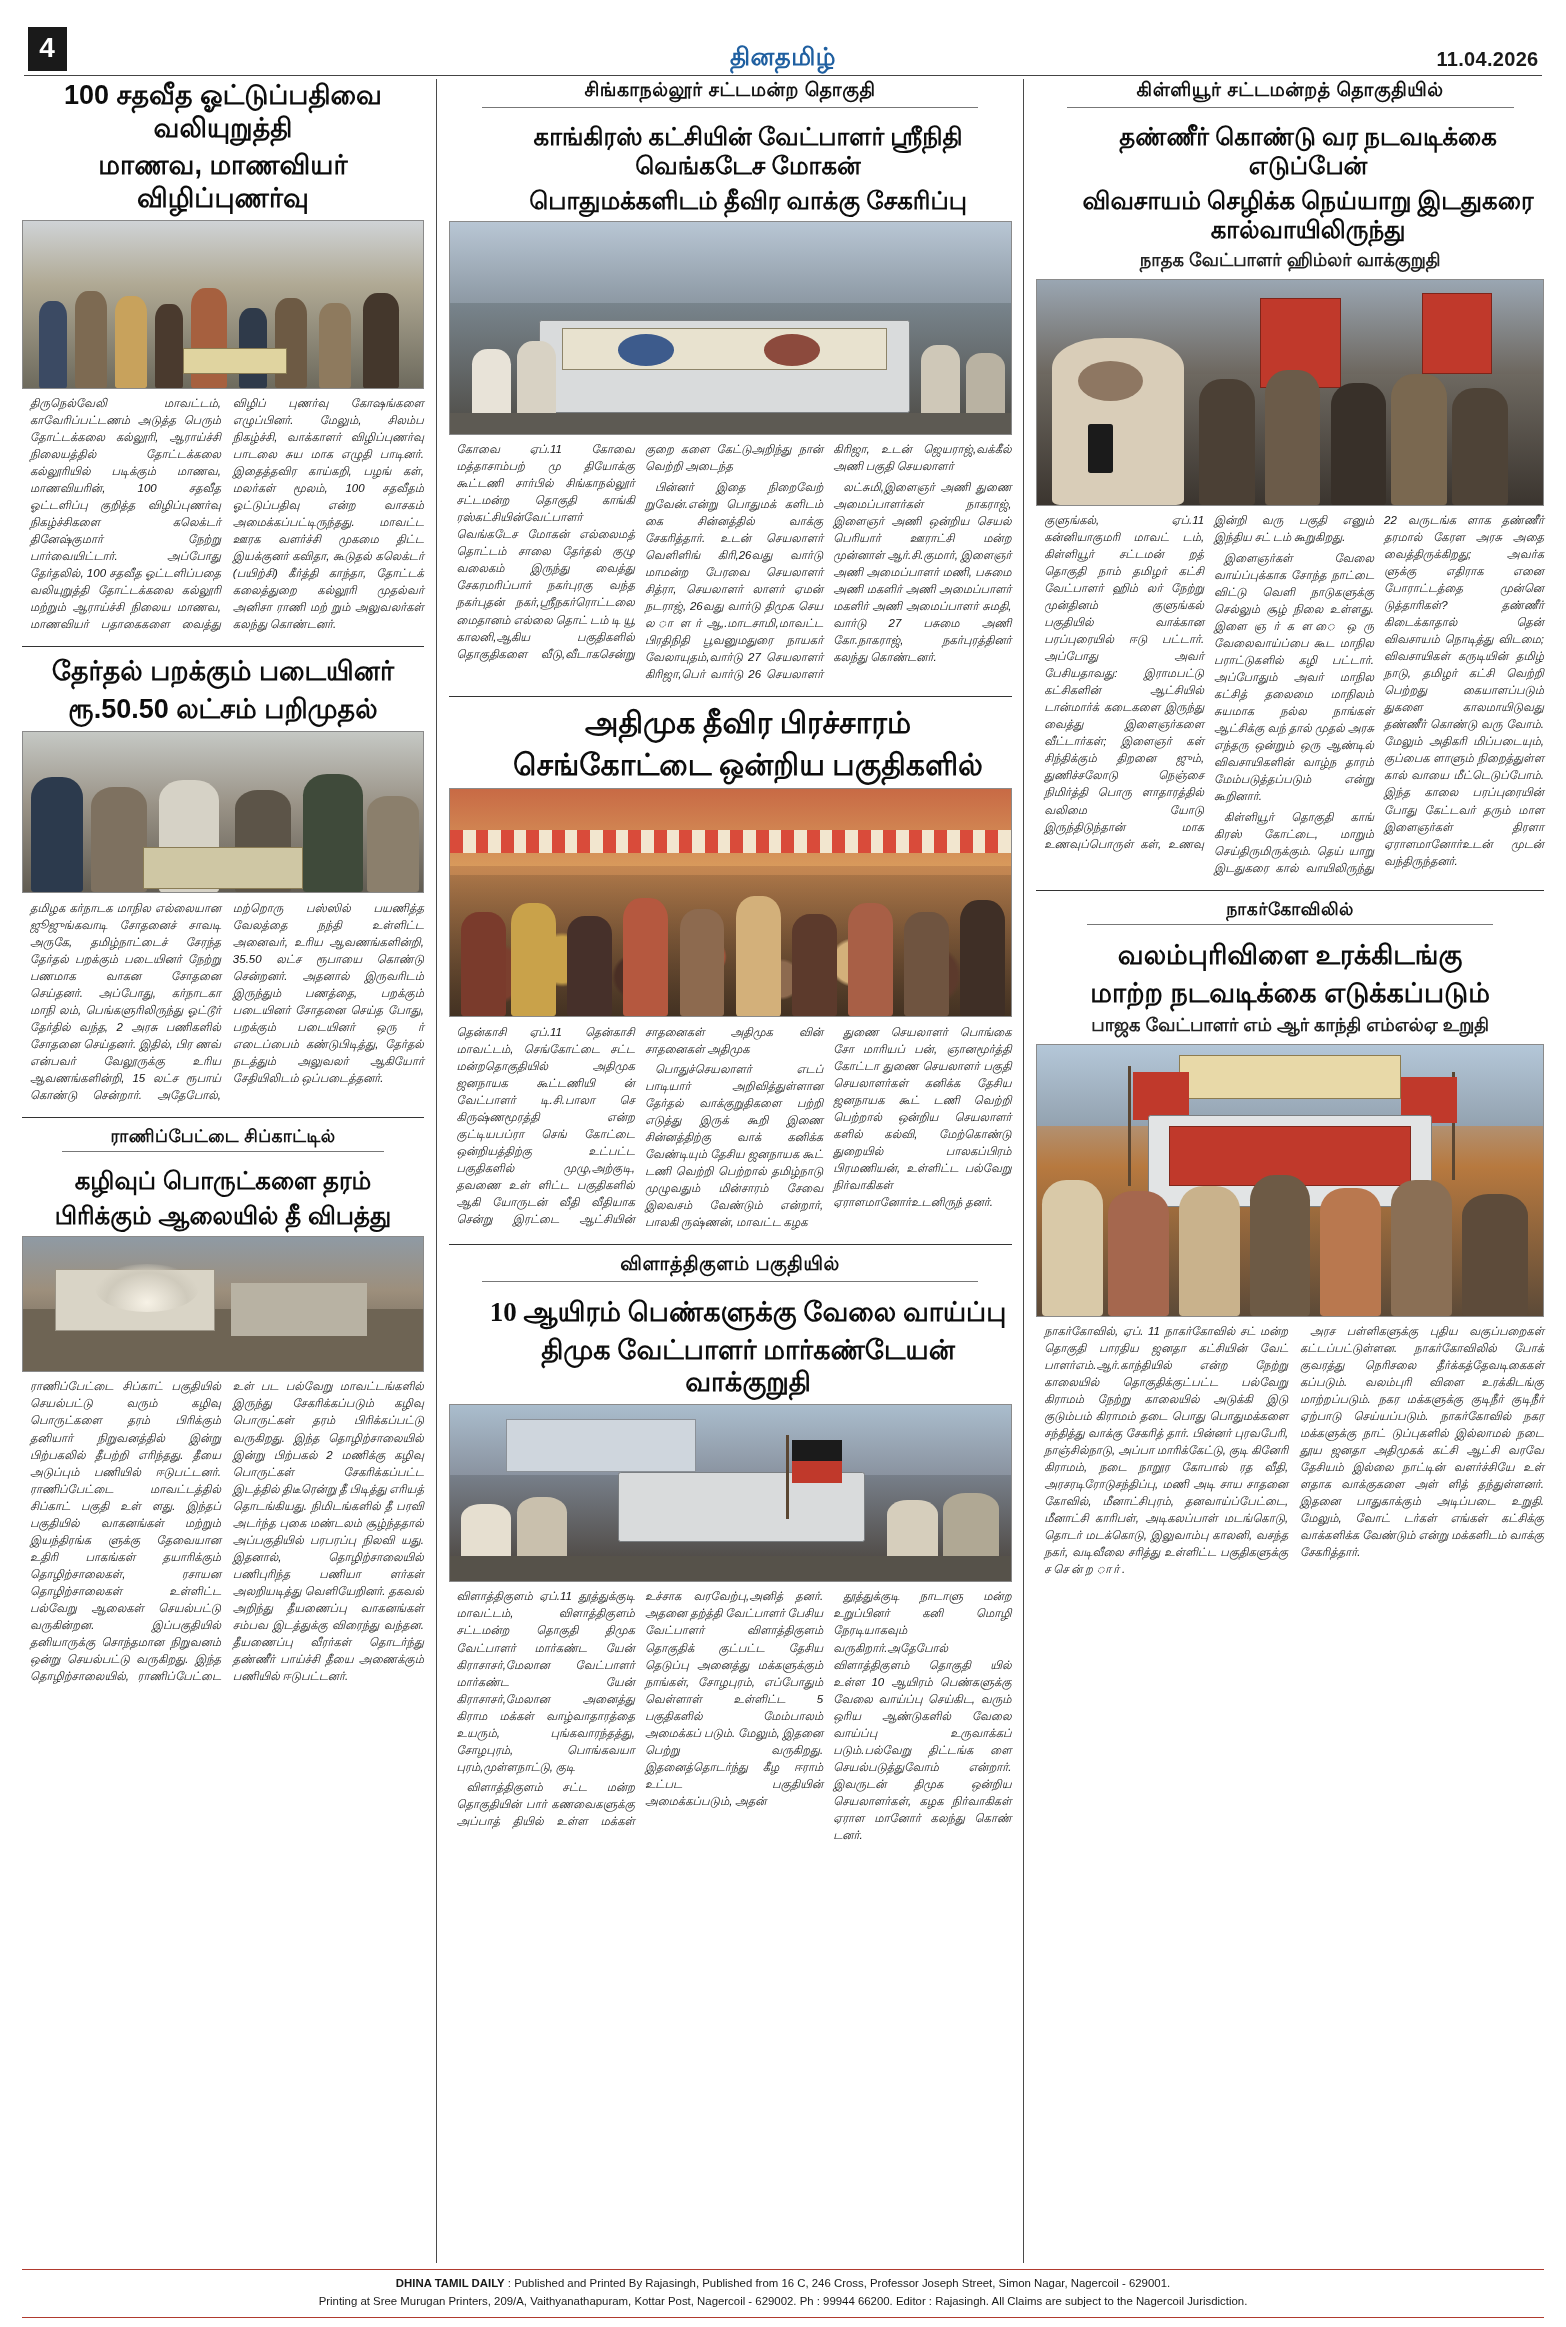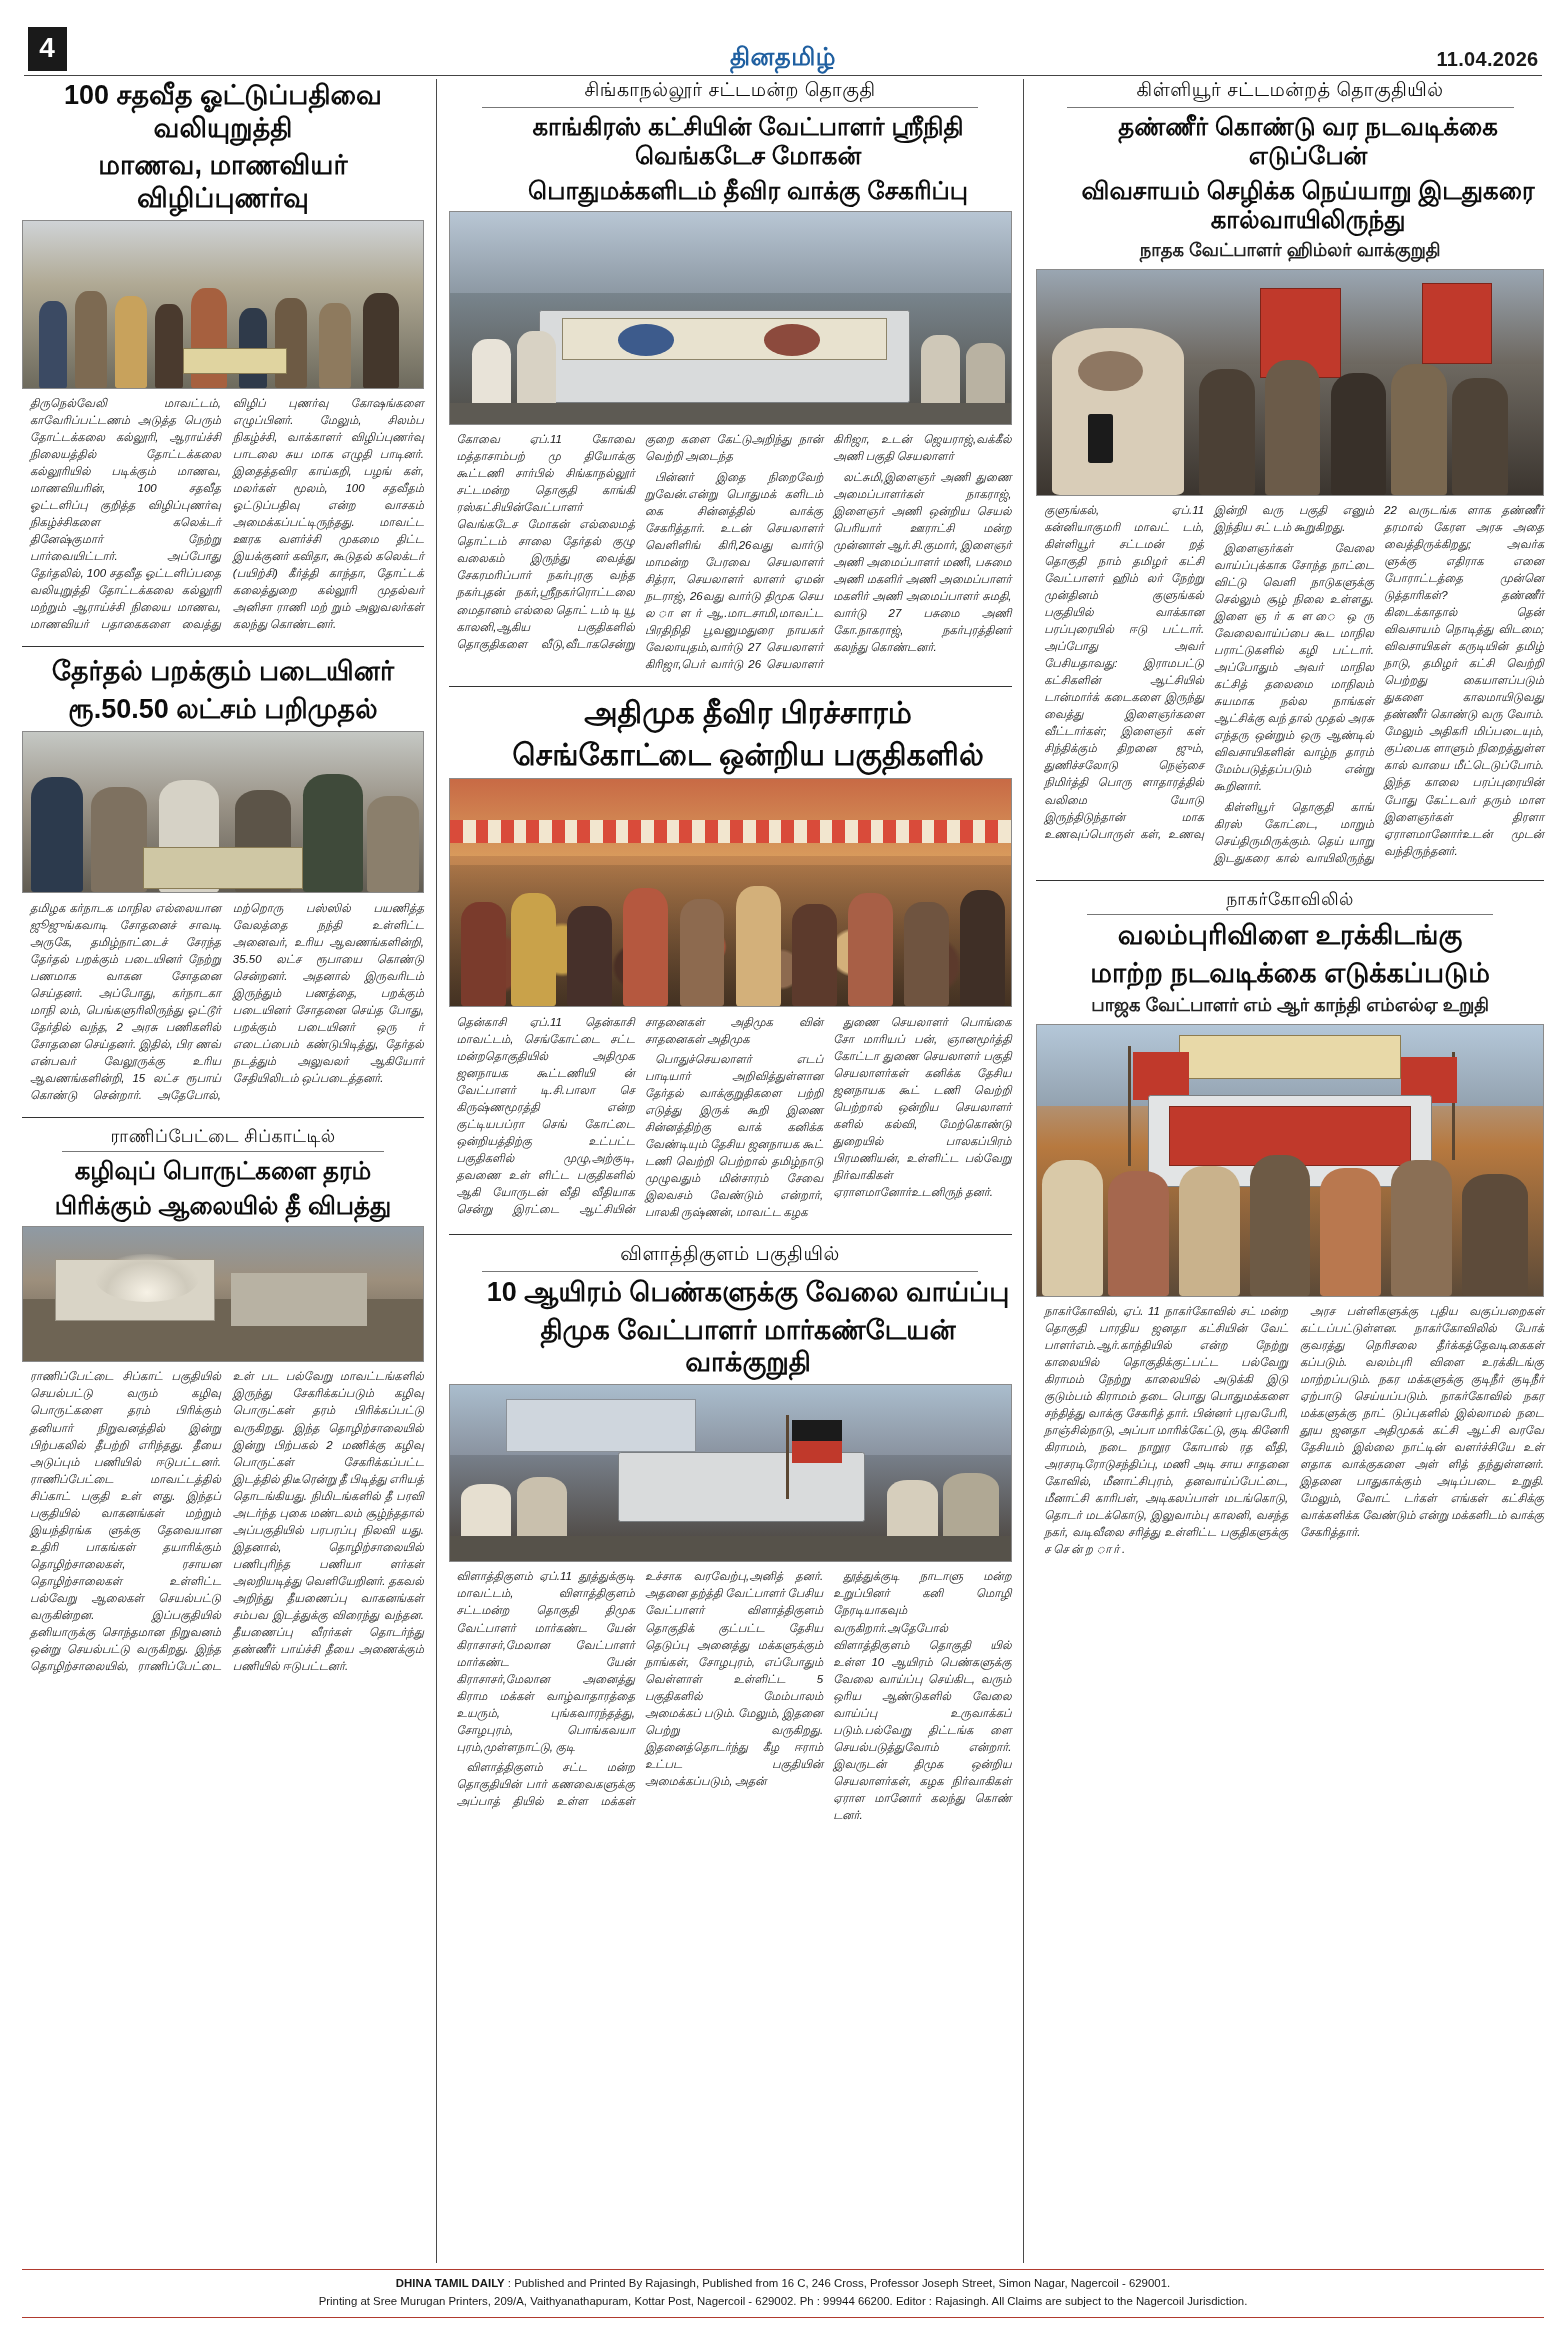--- a/index.html
+++ b/index.html
@@ -79,42 +79,42 @@
 
   
   .article { margin-bottom: 5.5px; }
   .art-sep {
     border-top: 1.8px solid #333;
     margin: 7.3px 0 8.2px 0;
   }
 
   .kicker {
     text-align: center;
-    font-weight: normal;
+    font-weight: bold;
     font-size: 19px;
     letter-spacing: 0.5px;
     color: #111;
     padding-bottom: 3.6px;
-    margin: 0 auto 4px auto;
+    margin: 0 auto 14px auto;
     border-bottom: 1.4px solid #777;
     width: 88%;
   }
   .kicker.sm { font-size: 17.3px; width: 80%; }
 
   .headline {
     text-align: center;
     font-weight: bold;
     line-height: 1.2;
     color: #0d0d0d;
     margin: 0 0 5.5px 0;
   }
   .h-xl { font-size: 30px; }
   .h-lg { font-size: 27px; }
   .h-md { font-size: 24.5px; }
-  .h-narrow { font-family: Liberation Sans, sans-serif; margin-left: 36px; }
+  .h-narrow { font-family: Liberation Serif, serif; margin-left: 36px; }
 
   .subhead {
     text-align: center;
     font-size: 18px;
     font-weight: bold;
     color: #222;
     margin: 1.8px 0 5.5px 0;
   }
 
   

